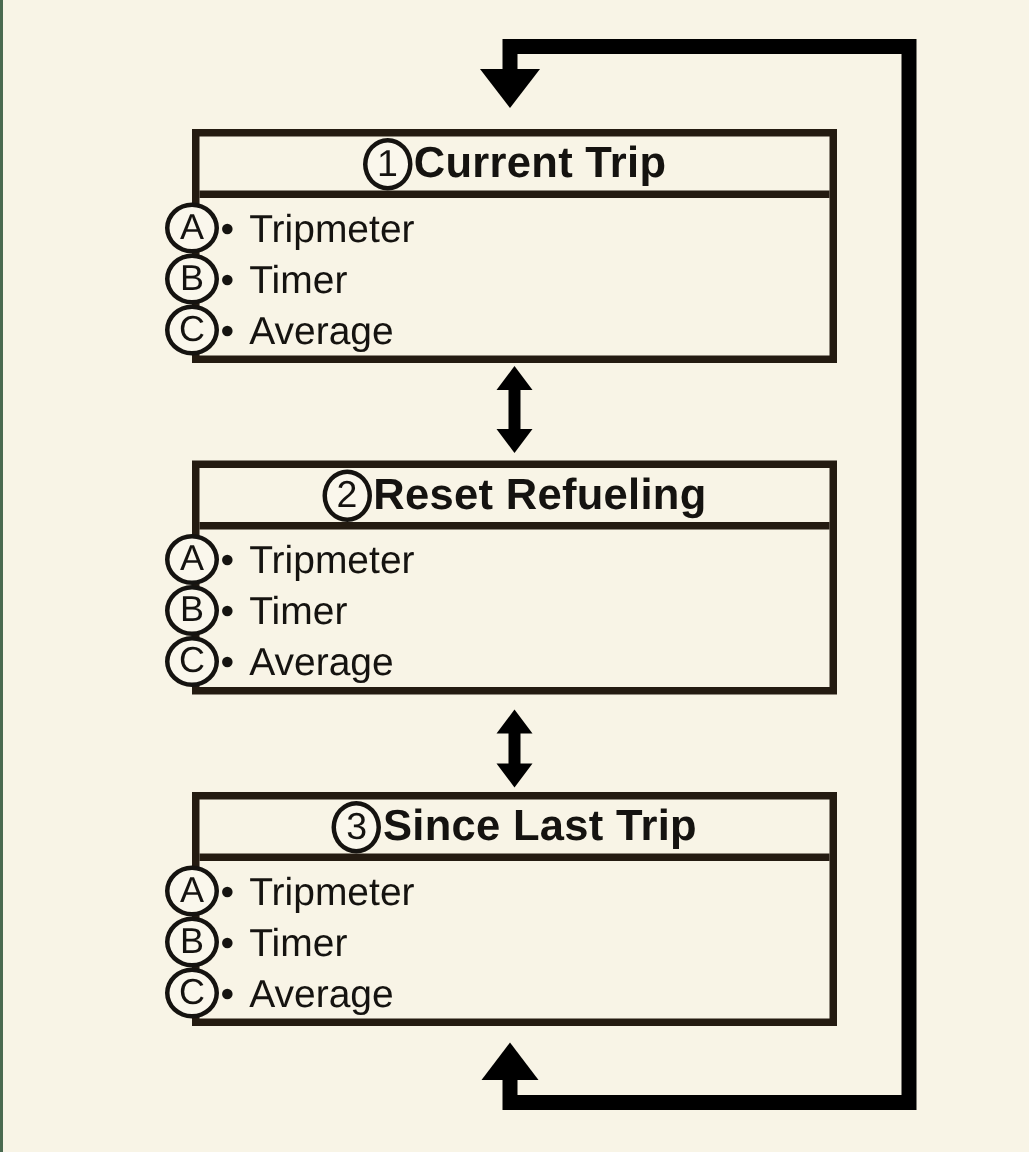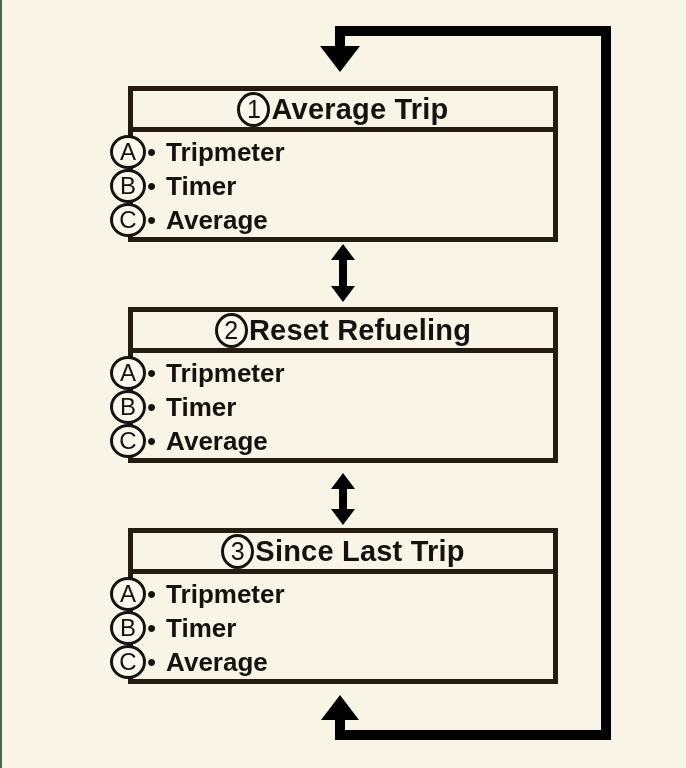--- a/index.html
+++ b/index.html
@@ -90,21 +90,20 @@
     flex: none;
   }
   .bullet {
     margin-left: 1px;
     margin-right: 10px;
     font-size: 26px;
     line-height: 1;
   }
   .item-label {
     white-space: nowrap;
-    font-weight: bold;
   }
 </style>
 </head>
 <body>
 
 <div class="left-edge"></div>
 
 <svg class="arrow-layer" viewBox="0 0 686 768" xmlns="http://www.w3.org/2000/svg">
 
   <g>
@@ -122,21 +121,21 @@
   <g>
     <line x1="343" y1="486" x2="343" y2="512" stroke="#000000" stroke-width="8"></line>
     <polygon points="331,489 355,489 343,473" fill="#000000"></polygon>
     <polygon points="331,509 355,509 343,525" fill="#000000"></polygon>
   </g>
 </svg>
 
 <div class="mode-box box-1">
   <div class="box-header">
     <span class="num-badge">1</span>
-    <span class="box-title">Average Trip</span>
+    <span class="box-title">Current Trip</span>
   </div>
   <div class="box-items">
     <div class="item-row">
       <span class="key-badge">A</span>
       <span class="bullet">•</span>
       <span class="item-label">Tripmeter</span>
     </div>
     <div class="item-row">
       <span class="key-badge">B</span>
       <span class="bullet">•</span>

